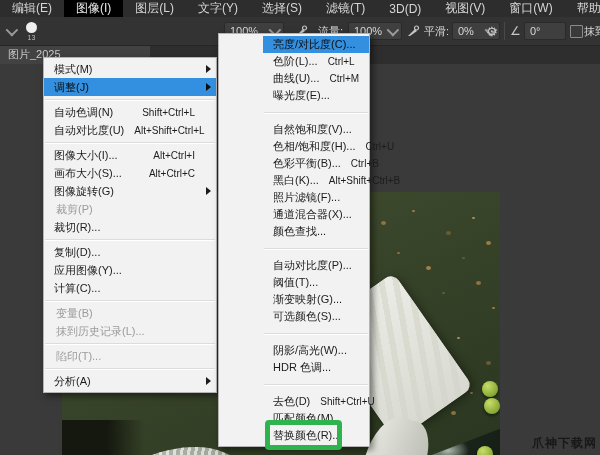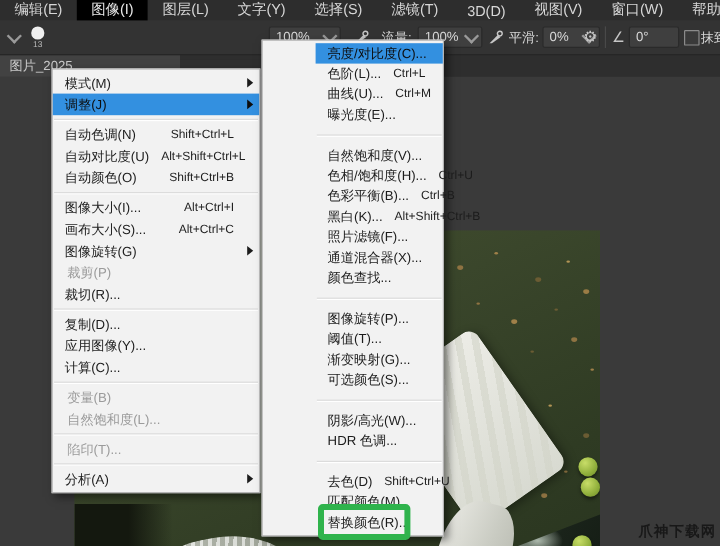--- a/index.html
+++ b/index.html
@@ -259,25 +259,20 @@
     <div class="mi">
       <span class="lbl">自动色调(N)</span>
       <span class="sc">Shift+Ctrl+L</span>
       <span class="arr"></span>
     </div>
     <div class="mi">
       <span class="lbl">自动对比度(U)</span>
       <span class="sc">Alt+Shift+Ctrl+L</span>
       <span class="arr"></span>
     </div>
-    <div class="mi">
-      <span class="lbl">自动颜色(O)</span>
-      <span class="sc">Shift+Ctrl+B</span>
-      <span class="arr"></span>
-    </div>
     <div class="mi separator">
       
       
       
     </div>
     <div class="mi">
       <span class="lbl">图像大小(I)...</span>
       <span class="sc">Alt+Ctrl+I</span>
       <span class="arr"></span>
     </div>
@@ -325,21 +320,21 @@
       
       
       
     </div>
     <div class="mi disabled">
       <span class="lbl">变量(B)</span>
       <span class="sc"></span>
       <span class="arr"></span>
     </div>
     <div class="mi disabled">
-      <span class="lbl">自然饱和度(L)...</span>
+      <span class="lbl">抹到历史记录(L)...</span>
       <span class="sc"></span>
       <span class="arr"></span>
     </div>
     <div class="mi separator">
       
       
       
     </div>
     <div class="mi disabled">
       <span class="lbl">陷印(T)...</span>
@@ -419,21 +414,21 @@
       <span class="lbl">颜色查找...</span>
       <span class="sc"></span>
       <span class="arr"></span>
     </div>
     <div class="mi separator">
       
       
       
     </div>
     <div class="mi">
-      <span class="lbl">图像旋转(P)...</span>
+      <span class="lbl">自动对比度(P)...</span>
       <span class="sc"></span>
       <span class="arr"></span>
     </div>
     <div class="mi">
       <span class="lbl">阈值(T)...</span>
       <span class="sc"></span>
       <span class="arr"></span>
     </div>
     <div class="mi">
       <span class="lbl">渐变映射(G)...</span>

